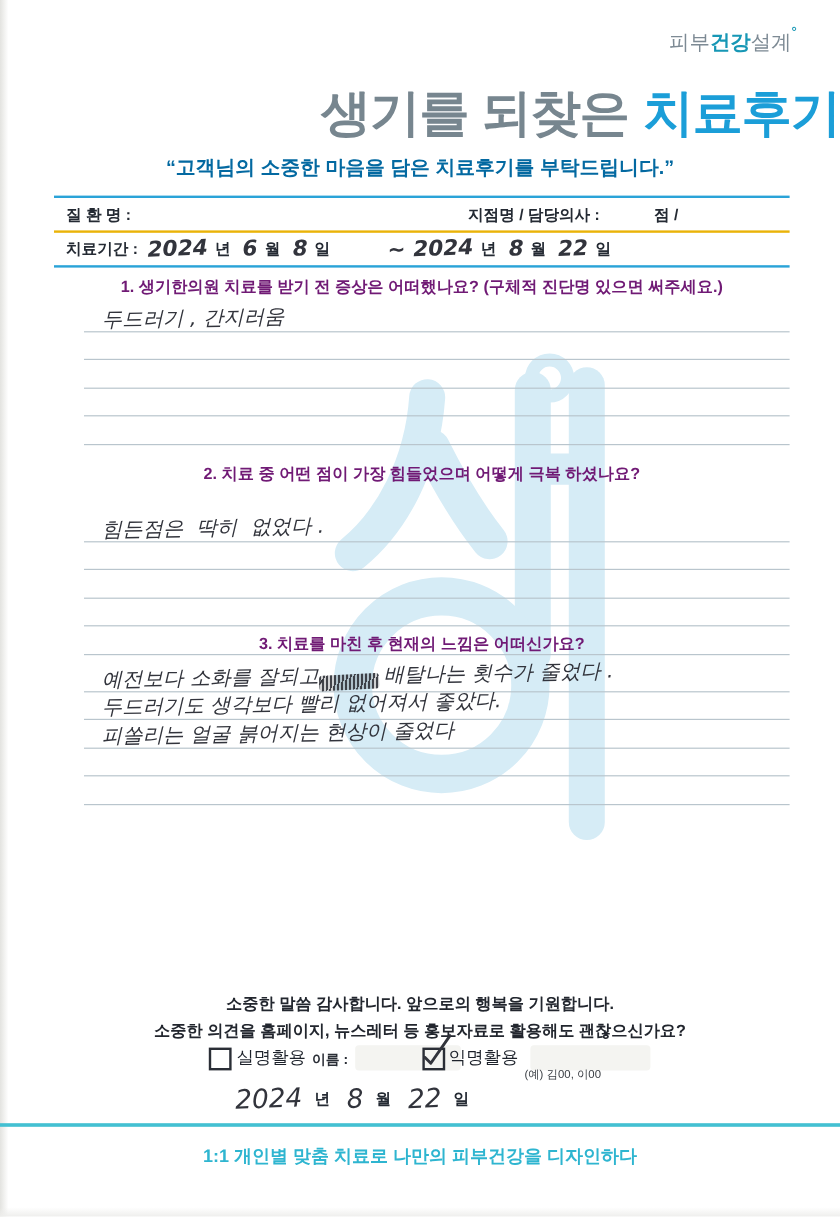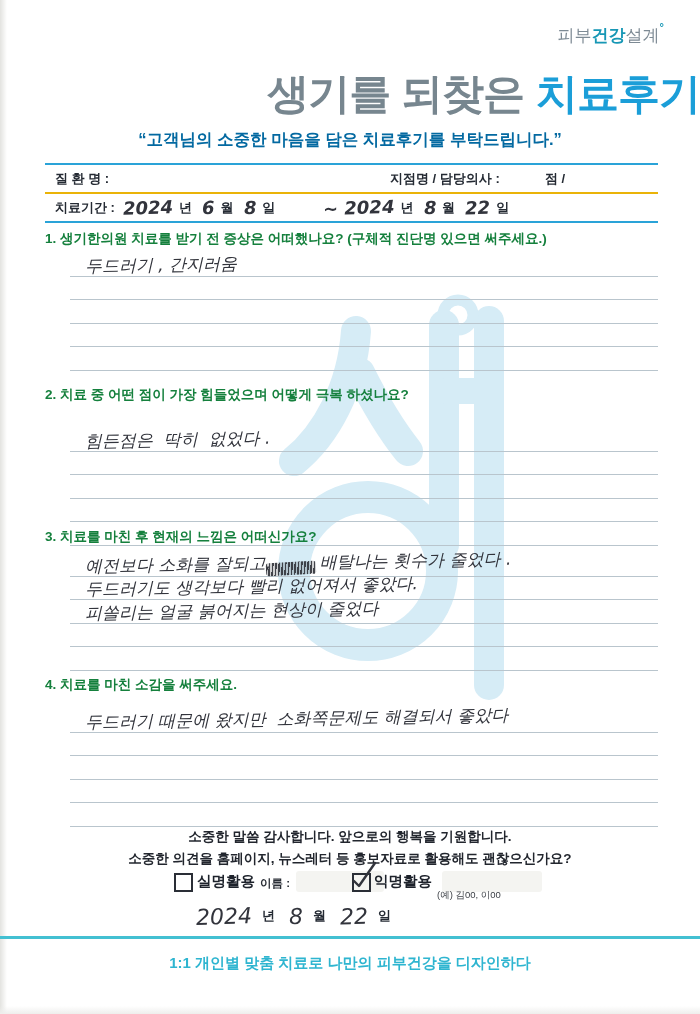--- a/index.html
+++ b/index.html
@@ -37,37 +37,37 @@
   .lbl-period{margin-left:10px;margin-right:8px;}
 
   .hand{font-family:"DejaVu Sans",sans-serif;font-style:italic;color:#32343c;white-space:pre;}
   .hand-num{font-size:18px;transform:rotate(-2deg);display:inline-block;}
   .u-lbl{font-size:13px;font-weight:bold;color:#242a33;}
   .period-row .u-lbl{margin:0 10px 0 6px;}
   .period-sep{margin-left:38px;}
 
   
   .q-block{position:absolute;left:45px;width:613px;z-index:2;}
-  .q-label{font-size:13.5px;font-weight:bold;color:#15803d;line-height:17px;}
+  .q-label{font-size:13.5px;font-weight:bold;color:#701a75;line-height:17px;text-align:center;}
   .q-lines{margin-top:3px;margin-left:25px;}
   .ans-line{position:relative;height:22.5px;border-bottom:1px solid #b9c5cd;}
   .ans-line .hand{position:absolute;left:15px;bottom:-2px;font-size:17px;transform:rotate(-1deg);transform-origin:left bottom;}
   .q1{top:230px;} .q2{top:386px;} .q3{top:528px;} .q4{top:676px;}
   .q1 .q-lines{margin-top:6px;} .q2 .q-lines{margin-top:25px;} .q3 .q-lines{margin-top:8px;} .q4 .q-lines{margin-top:16px;}
   .scribble{position:absolute;left:196px;bottom:1px;width:50px;height:13px;transform:rotate(-3deg);
         background:repeating-linear-gradient(97deg,#2c2e35 0 1.6px,rgba(44,46,53,.25) 1.6px 3.2px);
         border-radius:3px;opacity:.9;}
 
   
   .thanks{position:absolute;top:826px;left:0;width:100%;text-align:center;z-index:2;
         font-size:13.5px;font-weight:bold;color:#22262e;line-height:22px;}
   .consent{position:absolute;top:869px;left:0;width:100%;height:34px;z-index:2;}
   .cbox{position:absolute;top:4px;width:15px;height:15px;border:2px solid #2a2e36;background:transparent;}
   .cb1{left:174px;} .cb2{left:352px;}
-  .c-lbl{position:absolute;top:3px;font-size:14.5px;font-weight:bold;color:#1d222b;}
+  .c-lbl{position:absolute;top:3px;font-size:14.5px;font-weight:normal;color:#1d222b;}
   .c-lbl.l1{left:197px;} .c-lbl.l2{left:374px;}
   .name-lbl{position:absolute;left:260px;top:7px;font-size:11.5px;font-weight:bold;color:#2a2e36;}
   .blank{position:absolute;top:2px;height:21px;background:#f4f4f1;border-radius:3px;}
   .bl1{left:296px;width:88px;} .bl2{left:442px;width:100px;}
   .checkmark{position:absolute;left:348px;top:-10px;width:30px;height:30px;}
   .example{position:absolute;top:889px;left:437px;font-size:9.5px;color:#3a3e44;z-index:3;font-weight:normal;}
 
   .date-row{position:absolute;top:901px;left:196px;height:30px;display:flex;align-items:center;z-index:2;}
   .date-row .hand-num{font-size:22px;}
   .date-row .u-lbl{margin:0 14px 0 10px;}
@@ -163,32 +163,20 @@
           <span class="hand">두드러기도 생각보다 빨리 없어져서 좋았다.</span>
         </div>
       <div class="ans-line">
           <span class="hand">피쏠리는 얼굴 붉어지는 현상이 줄었다</span>
         </div>
       <div class="ans-line"></div>
       <div class="ans-line"></div>
     </div>
   </div>
 
-  <div class="q-block q4">
-    <div class="q-label">4. 치료를 마친 소감을 써주세요.</div>
-    <div class="q-lines">
-      <div class="ans-line">
-          <span class="hand">두드러기 때문에 왔지만  소화쪽문제도 해결되서 좋았다</span>
-        </div>
-      <div class="ans-line"></div>
-      <div class="ans-line"></div>
-      <div class="ans-line"></div>
-      <div class="ans-line"></div>
-    </div>
-  </div>
 
   <div class="thanks">
     <div>소중한 말씀 감사합니다. 앞으로의 행복을 기원합니다.</div>
     <div>소중한 의견을 홈페이지, 뉴스레터 등 홍보자료로 활용해도 괜찮으신가요?</div>
   </div>
 
   <div class="consent">
     <span class="cbox cb1"></span>
     <span class="c-lbl l1">실명활용</span>
     <span class="name-lbl">이름 :</span>

